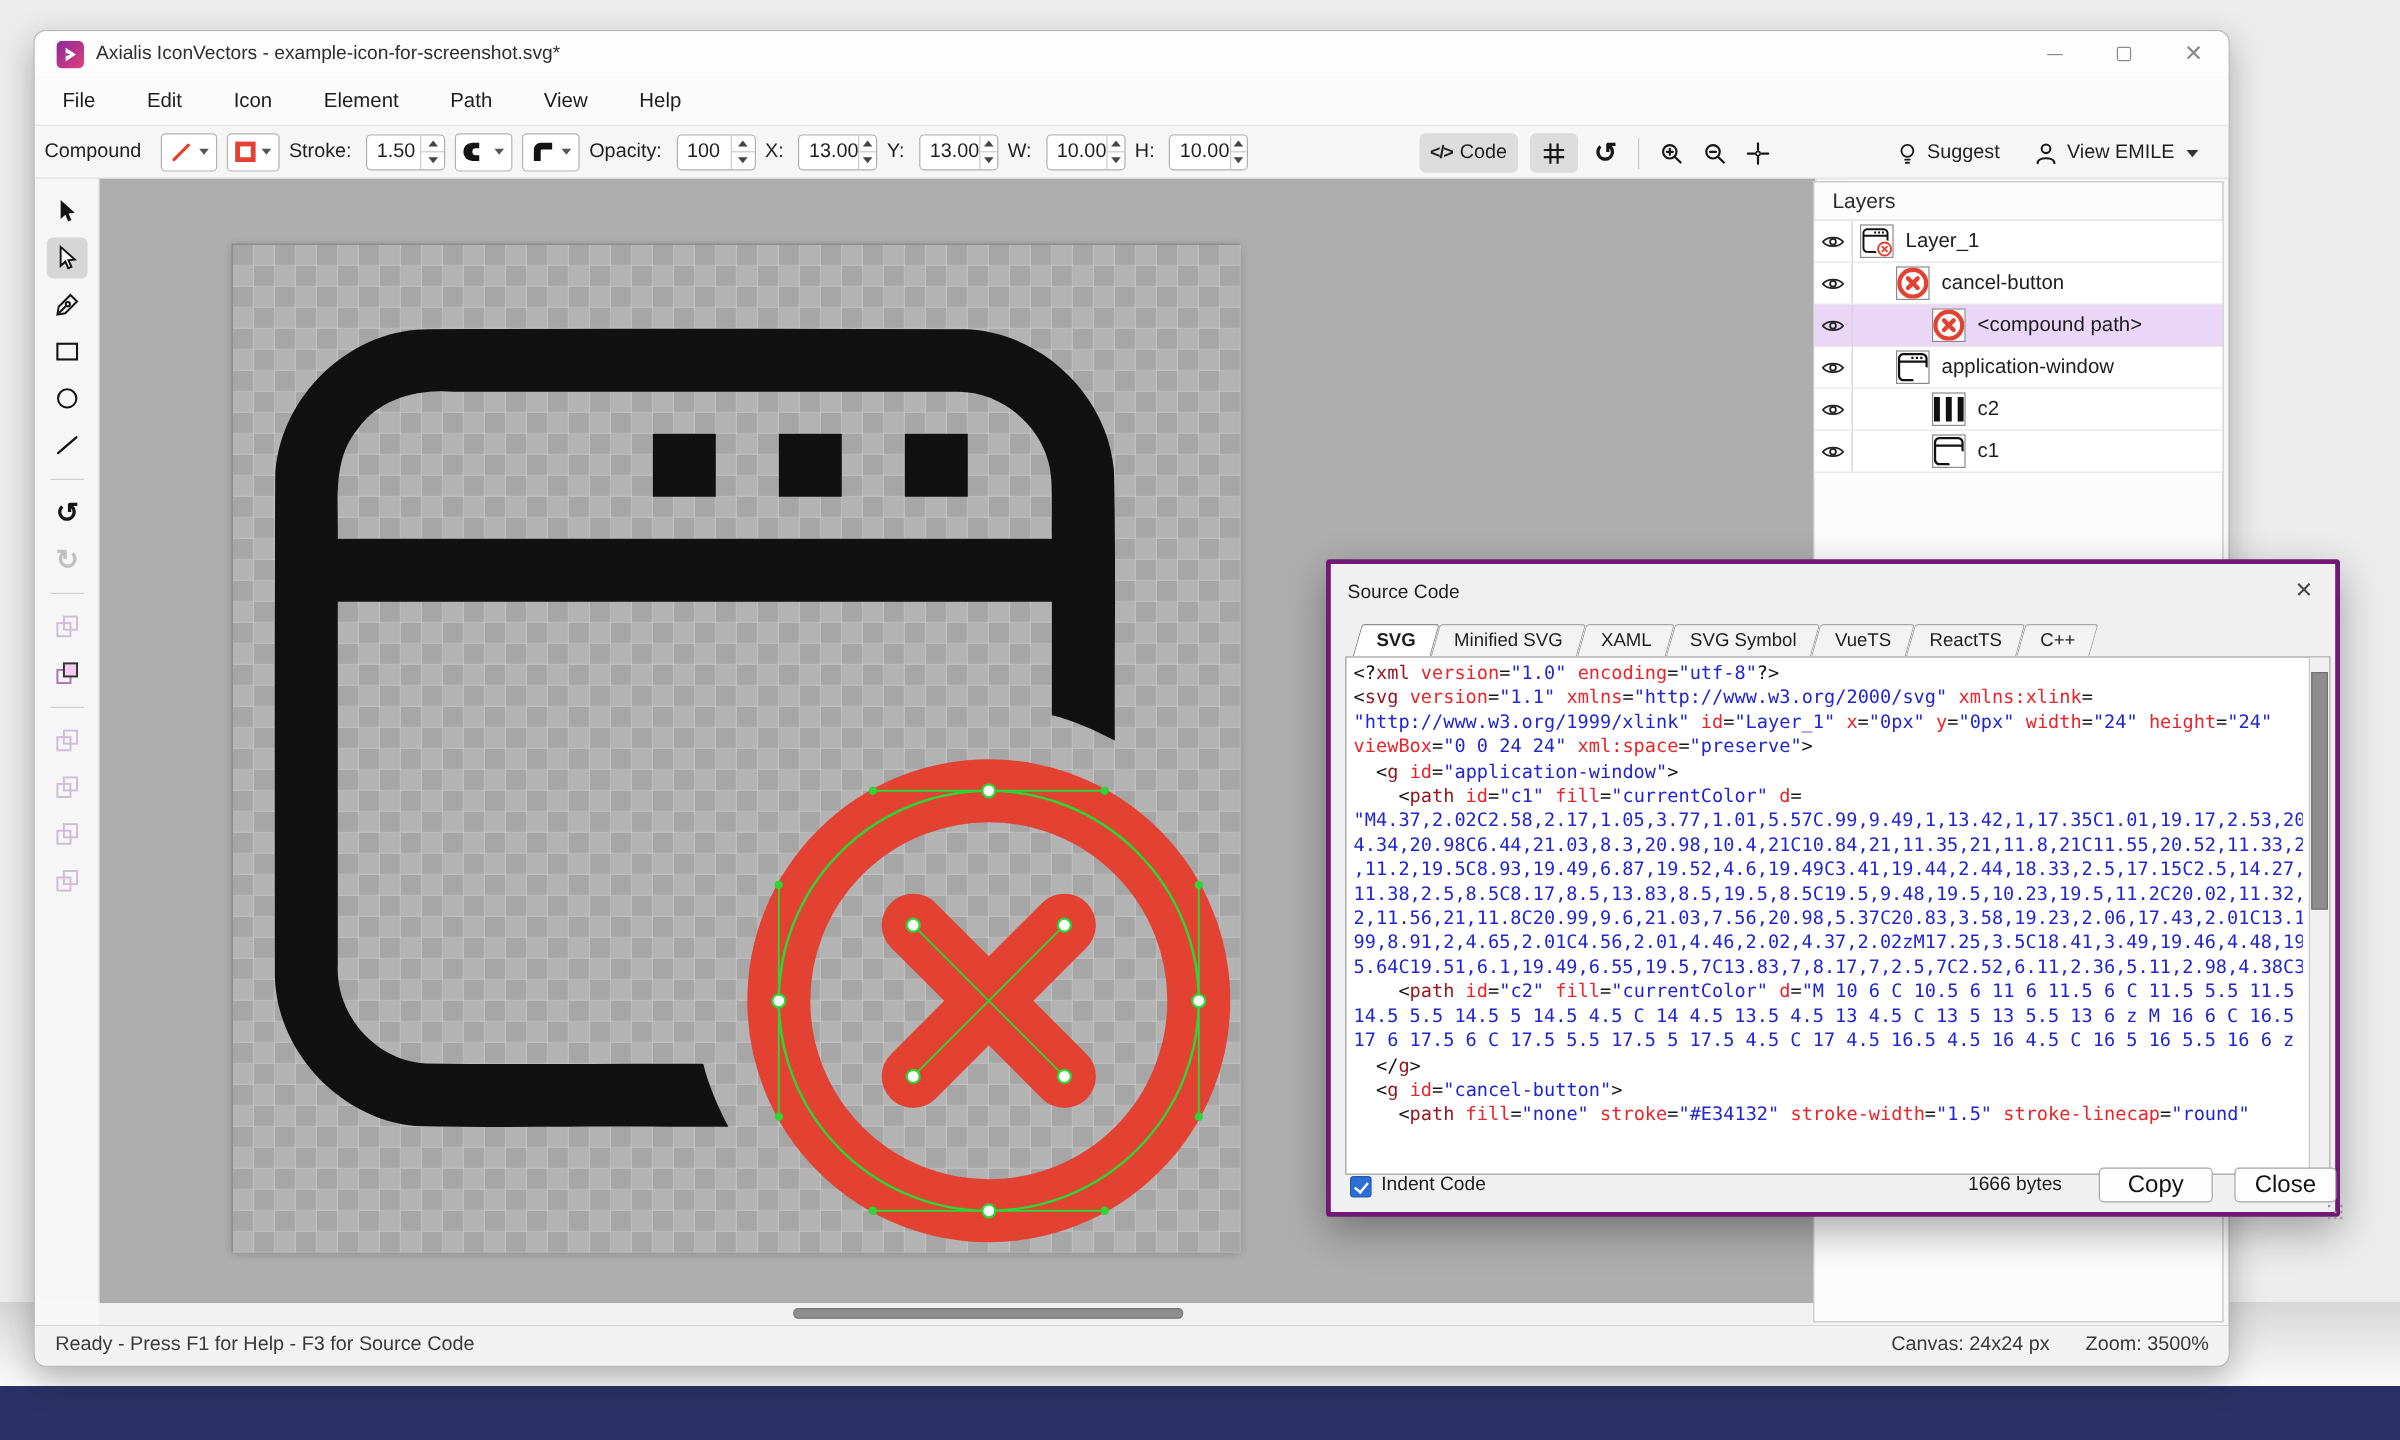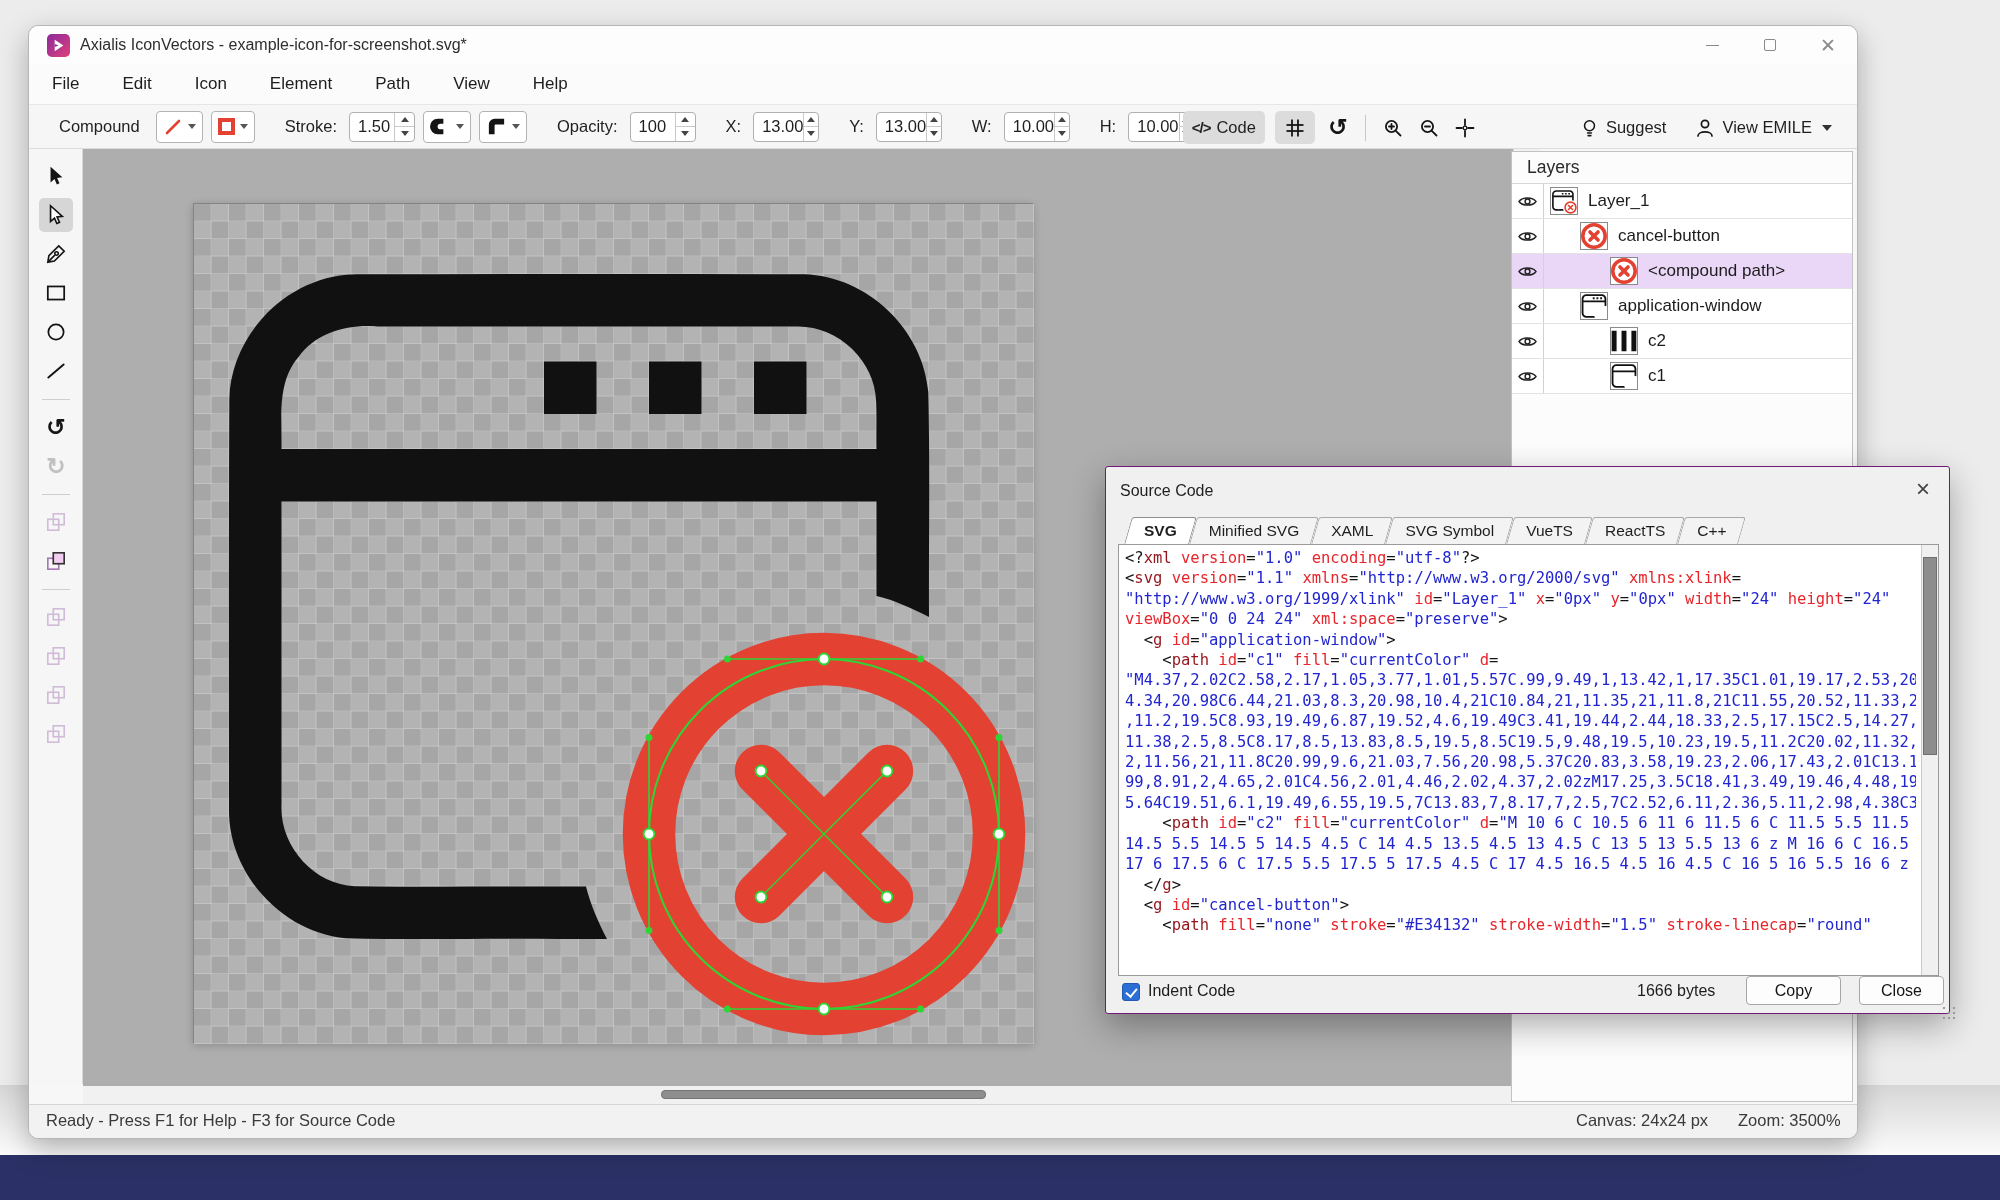--- a/index.html
+++ b/index.html
@@ -30,21 +30,21 @@
   .wc .max{width:12px;height:12px;border:1.6px solid #8a8a8a;border-radius:2px;}
   .wc .cls{font-size:19px;color:#8a8a8a;line-height:1;}
 
   .menubar{position:absolute;left:0;top:38px;right:0;height:40px;background:#fbfbfb;
     display:flex;align-items:center;padding-left:23px;gap:43px;}
   .menu-item{font-size:17px;color:#1d1d1d;}
 
   .toolbar{position:absolute;left:0;top:78px;right:0;height:45px;background:#f6f6f6;
     border-top:1px solid #e6e6e6;border-bottom:1px solid #dcdcdc;
     display:flex;align-items:center;font-size:16.5px;color:#1f1f1f;}
-  .tb-label{margin:0 8px 0 30px;text-align:center;}
+  .tb-label{margin:0 8px 0 8px;text-align:center;}
   .tb-btn{height:32px;background:#fff;border:1px solid #b3b3b3;border-radius:4px;
     display:flex;align-items:center;padding:0 6px;gap:5px;margin-left:8px;}
   .chev{width:0;height:0;border-left:4.5px solid transparent;border-right:4.5px solid transparent;
     border-top:5px solid #555;}
   .fill-sample{width:17px;height:17px;border:4.5px solid var(--red);}
   .spin{height:30px;width:66px;background:#fff;border:1px solid #b0b0b0;border-radius:4px;
     display:flex;margin-left:4px;overflow:hidden;}
   .spin .val{flex:1;display:flex;align-items:center;padding-left:8px;font-size:16.5px;}
   .spin .col{width:20px;border-left:1px solid #c9c9c9;display:flex;flex-direction:column;}
   .spin .col div{flex:1;display:flex;align-items:center;justify-content:center;}
@@ -92,21 +92,21 @@
 
   
   .statusbar{position:absolute;left:0;right:0;bottom:0;height:34px;background:#f2f2f2;
     border-top:1px solid #d6d6d6;border-radius:0 0 10px 10px;font-size:16.5px;color:#3a3a3a;}
   .status-left{position:absolute;left:17px;top:6px;}
   .status-canvas{position:absolute;left:1547px;top:6px;}
   .status-zoom{position:absolute;left:1709px;top:6px;}
 
   
   .dialog{position:absolute;left:1105px;top:466px;width:845px;height:548px;background:#f0f0f0;
-    border:1px solid #701a75;border-radius:3px;box-shadow:0 12px 34px rgba(0,0,0,.32);z-index:50;}
+    border:4px solid #701a75;border-radius:3px;box-shadow:0 12px 34px rgba(0,0,0,.32);z-index:50;}
   .dlg-title{position:absolute;left:14px;top:15px;font-size:16px;color:#1f1f1f;}
   .dlg-close{position:absolute;right:12px;top:8px;width:28px;height:28px;display:flex;align-items:center;justify-content:center;
     font-size:24px;color:#444;font-weight:300;}
   .tabs{position:absolute;left:22px;top:50px;height:27px;display:flex;}
   .tab{position:relative;padding:0 16px;display:flex;align-items:center;font-size:15.5px;color:#1e1e1e;}
   .tab::before{content:'';position:absolute;inset:0;border:1px solid #a9a9a9;border-bottom:none;
     transform:skewX(-16deg);background:#f3f3f3;border-radius:3px 3px 0 0;}
   .tab.active::before{background:#ffffff;border-color:#8f8f8f;}
   .tab.active{font-weight:bold;}
   .tab span{position:relative;z-index:1;}
@@ -120,21 +120,21 @@
   .vtrack{position:absolute;right:0;top:0;bottom:0;width:17px;background:#f0f0f0;border-left:1px solid #c9c9c9;}
   .vthumb{position:absolute;right:1px;top:12px;width:14px;height:198px;background:#8d8d8d;border:1px solid #6f6f6f;}
   .dlg-footer{position:absolute;left:0;right:0;bottom:0;height:40px;}
   .chk{position:absolute;left:16px;bottom:12px;width:18px;height:18px;background:#2b6fd4;border-radius:3px;
     border:1px solid #225bb0;}
   .chk::after{content:'';position:absolute;left:5px;top:1.5px;width:5px;height:9px;
     border:solid #fff;border-width:0 2.2px 2.2px 0;transform:rotate(40deg);}
   .chk-label{position:absolute;left:42px;bottom:13px;font-size:16px;color:#1c1c1c;}
   .bytes{position:absolute;left:531px;bottom:13px;font-size:16px;color:#1c1c1c;}
   .dlg-btn{position:absolute;bottom:8px;height:29px;background:#fdfdfd;border:1px solid #a6a6a6;border-radius:4px;
-    font-size:16px;color:#141414;display:flex;align-items:center;justify-content:center;}
+    font-size:20px;color:#141414;display:flex;align-items:center;justify-content:center;}
   .btn-copy{left:640px;width:95px;}
   .btn-close{left:753px;width:85px;}
   .grip{position:absolute;right:4px;bottom:4px;width:2px;height:2px;background:#9a9a9a;
     box-shadow:10px 10px 0 #9a9a9a,5px 10px 0 #9a9a9a,10px 5px 0 #9a9a9a,0 10px 0 #9a9a9a,10px 0 0 #9a9a9a,5px 5px 0 #9a9a9a;}
 </style>
 </head>
 <body>
 
 <div class="desktop">
   <div class="desktop-fade"></div>

